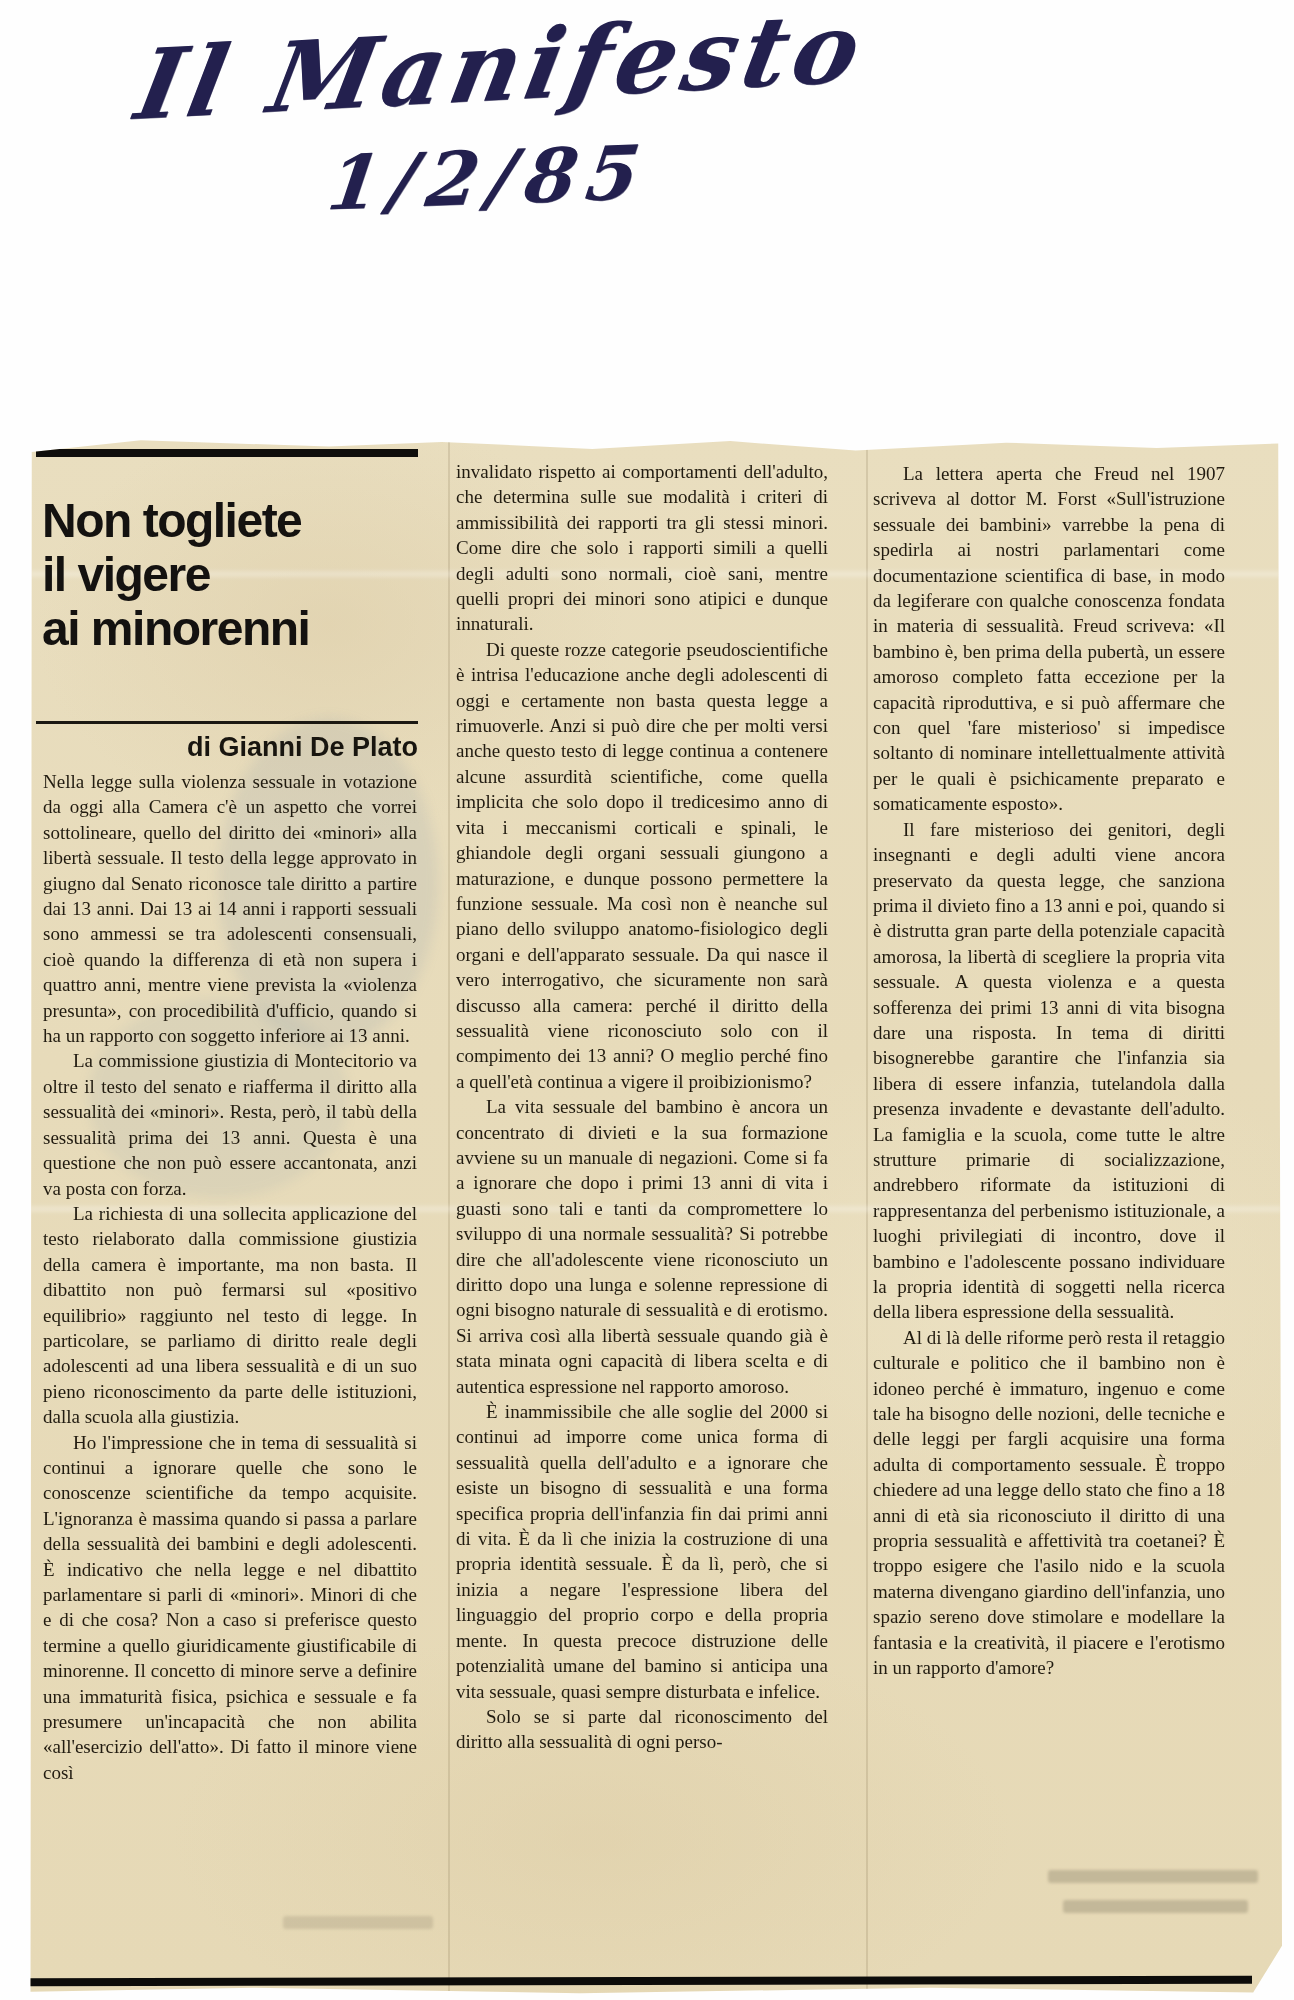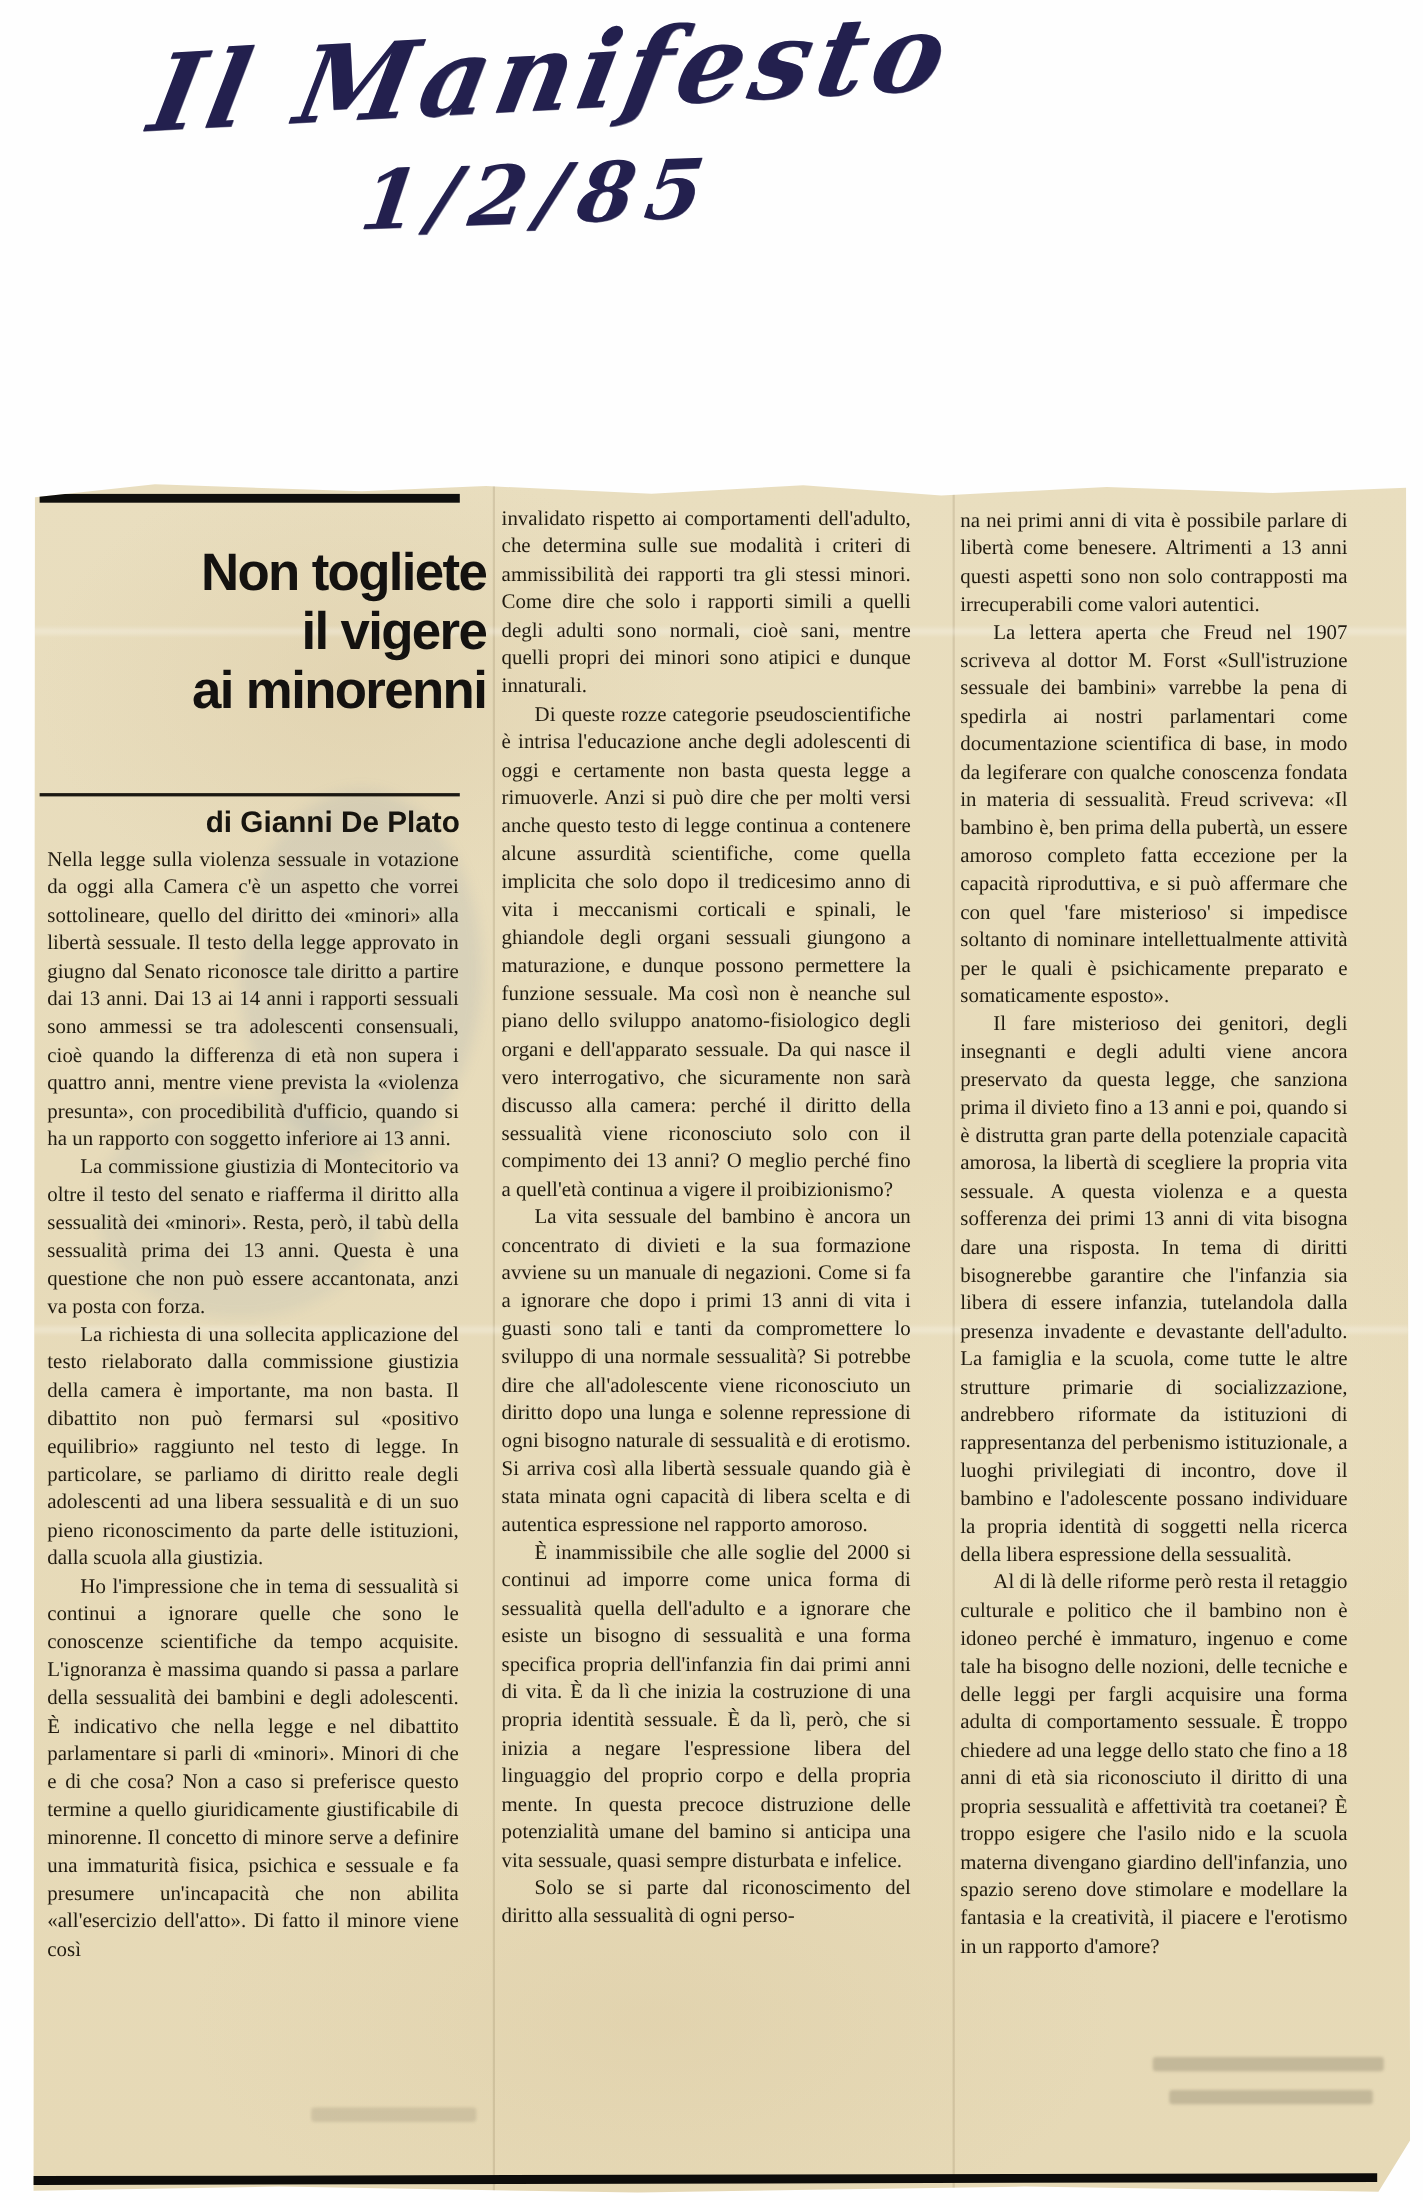--- a/index.html
+++ b/index.html
@@ -55,21 +55,21 @@
   .bleed.b3{left:255px;top:1478px;width:150px;background:rgba(128,120,96,.22);}
 
   .rule-thick-top{position:absolute;left:8px;top:11px;width:382px;height:8px;background:#0f0e0c;}
   .rule-thin{position:absolute;left:8px;top:283px;width:382px;height:3px;background:#1b1812;}
   .rule-thick-bottom{position:absolute;left:2px;bottom:9px;width:1222px;height:8px;background:#0d0c0a;transform:rotate(-0.12deg);}
 
   .headline{
     position:absolute;left:14px;top:24px;width:400px;
     font-family:"Liberation Sans", sans-serif;
     font-weight:700;color:#141210;
-    font-size:48px;line-height:54px;letter-spacing:-1.5px;text-align:right;
+    font-size:48px;line-height:54px;letter-spacing:-1.5px;
   }
   .byline{
     position:absolute;left:8px;top:294px;width:382px;
     text-align:right;
     font-family:"Liberation Sans", sans-serif;
     font-weight:700;font-size:27px;color:#18150f;
   }
 
   .body-col{
     position:absolute;
@@ -118,20 +118,19 @@
       <p class="para indent">Ho l'impressione che in tema di sessualità si continui a ignorare quelle che sono le conoscenze scientifiche da tempo acquisite. L'ignoranza è massima quando si passa a parlare della sessualità dei bambini e degli adolescenti. È indicativo che nella legge e nel dibattito parlamentare si parli di «minori». Minori di che e di che cosa? Non a caso si preferisce questo termine a quello giuridicamente giustificabile di minorenne. Il concetto di minore serve a definire una immaturità fisica, psichica e sessuale e fa presumere un'incapacità che non abilita «all'esercizio dell'atto». Di fatto il minore viene così</p>
     </div>
   <div class="body-col col-2">
       <p class="para">invalidato rispetto ai comportamenti dell'adulto, che determina sulle sue modalità i criteri di ammissibilità dei rapporti tra gli stessi minori. Come dire che solo i rapporti simili a quelli degli adulti sono normali, cioè sani, mentre quelli propri dei minori sono atipici e dunque innaturali.</p>
       <p class="para indent">Di queste rozze categorie pseudoscientifiche è intrisa l'educazione anche degli adolescenti di oggi e certamente non basta questa legge a rimuoverle. Anzi si può dire che per molti versi anche questo testo di legge continua a contenere alcune assurdità scientifiche, come quella implicita che solo dopo il tredicesimo anno di vita i meccanismi corticali e spinali, le ghiandole degli organi sessuali giungono a maturazione, e dunque possono permettere la funzione sessuale. Ma così non è neanche sul piano dello sviluppo anatomo-fisiologico degli organi e dell'apparato sessuale. Da qui nasce il vero interrogativo, che sicuramente non sarà discusso alla camera: perché il diritto della sessualità viene riconosciuto solo con il compimento dei 13 anni? O meglio perché fino a quell'età continua a vigere il proibizionismo?</p>
       <p class="para indent">La vita sessuale del bambino è ancora un concentrato di divieti e la sua formazione avviene su un manuale di negazioni. Come si fa a ignorare che dopo i primi 13 anni di vita i guasti sono tali e tanti da compromettere lo sviluppo di una normale sessualità? Si potrebbe dire che all'adolescente viene riconosciuto un diritto dopo una lunga e solenne repressione di ogni bisogno naturale di sessualità e di erotismo. Si arriva così alla libertà sessuale quando già è stata minata ogni capacità di libera scelta e di autentica espressione nel rapporto amoroso.</p>
       <p class="para indent">È inammissibile che alle soglie del 2000 si continui ad imporre come unica forma di sessualità quella dell'adulto e a ignorare che esiste un bisogno di sessualità e una forma specifica propria dell'infanzia fin dai primi anni di vita. È da lì che inizia la costruzione di una propria identità sessuale. È da lì, però, che si inizia a negare l'espressione libera del linguaggio del proprio corpo e della propria mente. In questa precoce distruzione delle potenzialità umane del bamino si anticipa una vita sessuale, quasi sempre disturbata e infelice.</p>
       <p class="para indent">Solo se si parte dal riconoscimento del diritto alla sessualità di ogni perso-</p>
     </div>
   <div class="body-col col-3">
-      <p class="para">na nei primi anni di vita è possibile parlare di libertà come benesere. Altrimenti a 13 anni questi aspetti sono non solo contrapposti ma irrecuperabili come valori autentici.</p>
       <p class="para indent">La lettera aperta che Freud nel 1907 scriveva al dottor M. Forst «Sull'istruzione sessuale dei bambini» varrebbe la pena di spedirla ai nostri parlamentari come documentazione scientifica di base, in modo da legiferare con qualche conoscenza fondata in materia di sessualità. Freud scriveva: «Il bambino è, ben prima della pubertà, un essere amoroso completo fatta eccezione per la capacità riproduttiva, e si può affermare che con quel 'fare misterioso' si impedisce soltanto di nominare intellettualmente attività per le quali è psichicamente preparato e somaticamente esposto».</p>
       <p class="para indent">Il fare misterioso dei genitori, degli insegnanti e degli adulti viene ancora preservato da questa legge, che sanziona prima il divieto fino a 13 anni e poi, quando si è distrutta gran parte della potenziale capacità amorosa, la libertà di scegliere la propria vita sessuale. A questa violenza e a questa sofferenza dei primi 13 anni di vita bisogna dare una risposta. In tema di diritti bisognerebbe garantire che l'infanzia sia libera di essere infanzia, tutelandola dalla presenza invadente e devastante dell'adulto. La famiglia e la scuola, come tutte le altre strutture primarie di socializzazione, andrebbero riformate da istituzioni di rappresentanza del perbenismo istituzionale, a luoghi privilegiati di incontro, dove il bambino e l'adolescente possano individuare la propria identità di soggetti nella ricerca della libera espressione della sessualità.</p>
       <p class="para indent">Al di là delle riforme però resta il retaggio culturale e politico che il bambino non è idoneo perché è immaturo, ingenuo e come tale ha bisogno delle nozioni, delle tecniche e delle leggi per fargli acquisire una forma adulta di comportamento sessuale. È troppo chiedere ad una legge dello stato che fino a 18 anni di età sia riconosciuto il diritto di una propria sessualità e affettività tra coetanei? È troppo esigere che l'asilo nido e la scuola materna divengano giardino dell'infanzia, uno spazio sereno dove stimolare e modellare la fantasia e la creatività, il piacere e l'erotismo in un rapporto d'amore?</p>
     </div>
 
   <div class="rule-thick-bottom"></div>
 </div>
 
 </body></html>

